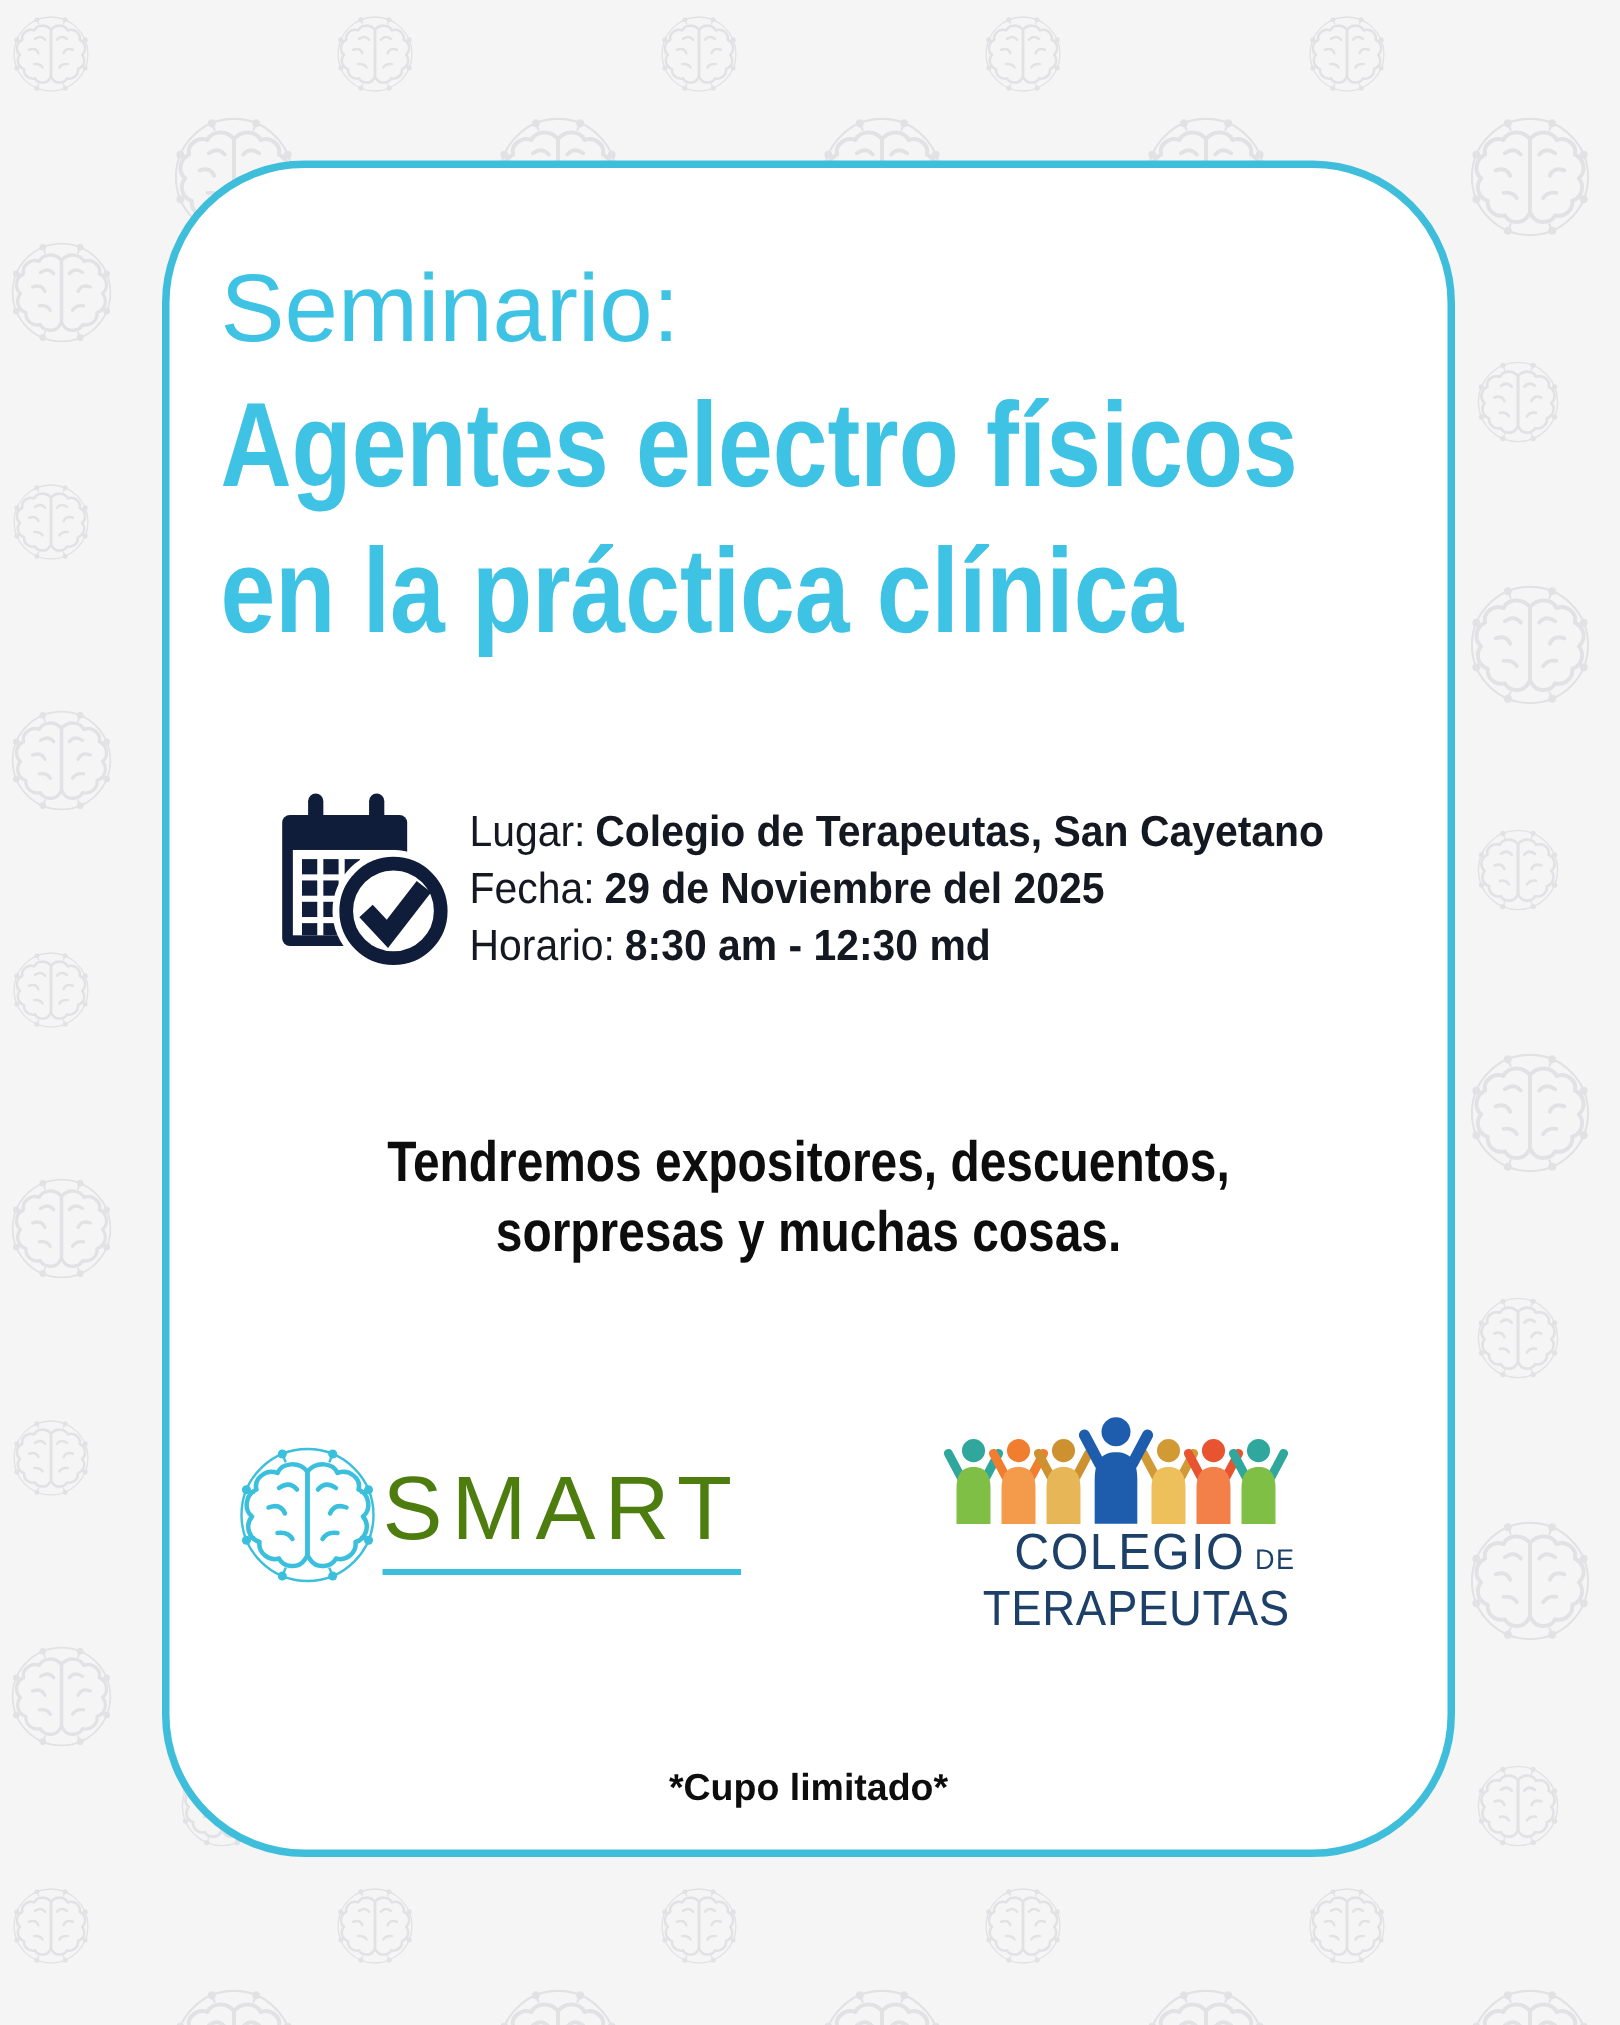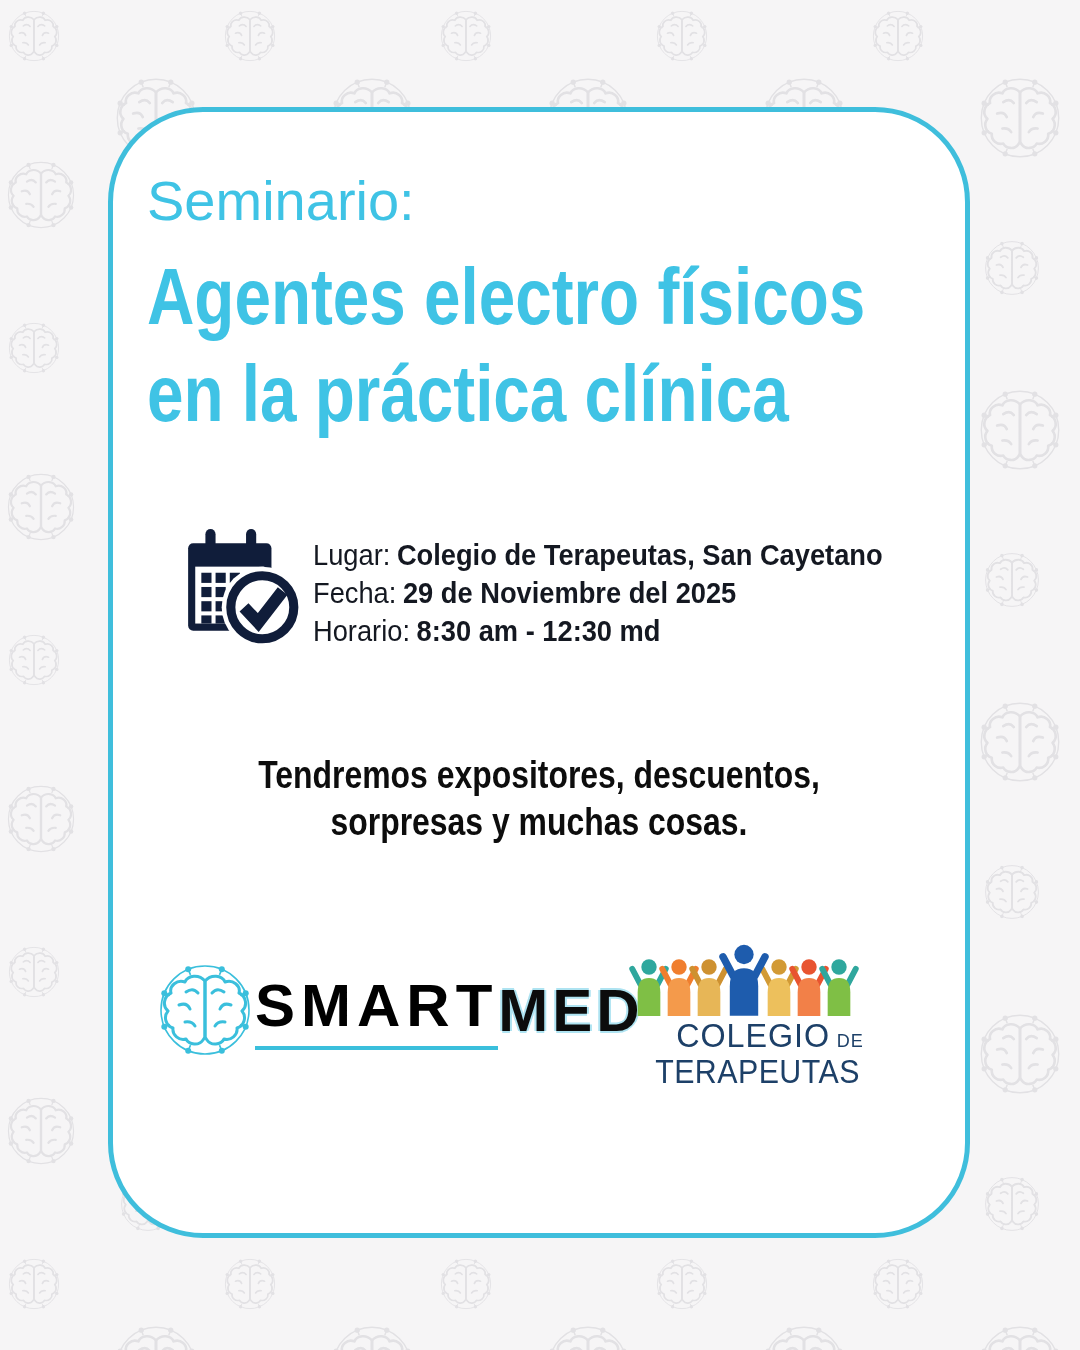--- a/index.html
+++ b/index.html
@@ -20,21 +20,21 @@
     position:relative;width:1080px;height:1350px;margin:0 auto;
     background:var(--bg);overflow:hidden;
   }
   .bg-pattern{position:absolute;left:0;top:0;}
   .card{
     position:absolute;left:108px;top:107px;width:862px;height:1131px;
     background:#ffffff;border:5px solid var(--border);border-radius:95px;
   }
   .kicker{
     position:absolute;left:34px;top:58px;
-    font-size:56px;font-weight:400;color:var(--accent);line-height:1.1;
+    font-size:64px;font-weight:400;color:var(--accent);line-height:1.1;
     white-space:nowrap;
   }
   .title{
     position:absolute;left:34px;top:136px;
     font-size:80px;font-weight:700;color:var(--accent);line-height:97px;
     transform:scaleX(0.82);transform-origin:left top;white-space:nowrap;
   }
   .cal-icon{position:absolute;left:70px;top:414px;width:120px;height:126px;}
   .event-rows{
     position:absolute;left:200px;top:424px;
@@ -49,21 +49,21 @@
     position:absolute;left:0;top:640px;width:100%;text-align:center;
     font-size:38px;font-weight:700;color:var(--black);line-height:47px;
     transform:scaleX(0.84);transform-origin:center top;
   }
   .logo-smartmed{
     position:absolute;left:42px;top:848px;
     display:flex;align-items:center;
   }
   .logo-smartmed svg{width:100px;height:100px;color:var(--smartmed-cyan);flex:none;}
   .smart-text{
-    font-size:60px;font-weight:700;letter-spacing:6px;color:#000000;
+    font-size:60px;font-weight:400;letter-spacing:6px;color:#4d7c0f;
     border-bottom:4px solid var(--smartmed-cyan);padding-bottom:6px;margin-left:0px;
     white-space:nowrap;
   }
   .med-text{
     font-size:60px;font-weight:700;letter-spacing:4px;color:#0c0c0c;
     text-shadow:2px 0 0 #aee3f1,-2px 0 0 #aee3f1,0 2px 0 #aee3f1,0 -2px 0 #aee3f1;
     white-space:nowrap;
   }
   .logo-colegio{
     position:absolute;left:505px;top:820px;width:252px;text-align:right;
@@ -184,21 +184,20 @@
     <div class="message">
       <div>Tendremos expositores, descuentos,</div>
       <div>sorpresas y muchas cosas.</div>
     </div>
 
     <div class="logo-smartmed">
       <svg viewBox="0 0 100 100">
         <use href="#brain-mark"></use>
       </svg>
       <span class="smart-text">SMART</span>
-      <span class="med-text">MED</span>
     </div>
 
     <div class="logo-colegio">
       <div class="people-row" id="people-row">
           <svg viewBox="0 0 44 64" width="40" height="58">
             <path d="M12.5,29 L3.5,12 M31.5,29 L40.5,12" stroke="#2FA79D" stroke-width="6.5" stroke-linecap="round" fill="none"></path>
             <circle cx="22" cy="10" r="8.5" fill="#2FA79D"></circle>
             <path d="M9.5,64 L9.5,38 C9.5,26.5 14,22 22,22 C30,22 34.5,26.5 34.5,38 L34.5,64 Z" fill="#7FBF45"></path>
           </svg>
           <svg viewBox="0 0 44 64" width="40" height="58">
@@ -231,15 +230,16 @@
             <circle cx="22" cy="10" r="8.5" fill="#2FA79D"></circle>
             <path d="M9.5,64 L9.5,38 C9.5,26.5 14,22 22,22 C30,22 34.5,26.5 34.5,38 L34.5,64 Z" fill="#7FBF45"></path>
           </svg>
         </div>
       <div class="colegio-line1">
         <span>COLEGIO</span><span class="colegio-de">DE</span>
       </div>
       <div class="colegio-line2">TERAPEUTAS</div>
     </div>
 
+    <div class="footnote">*Cupo limitado*</div>
 
   </div>
 </div>
 
 </body></html>

